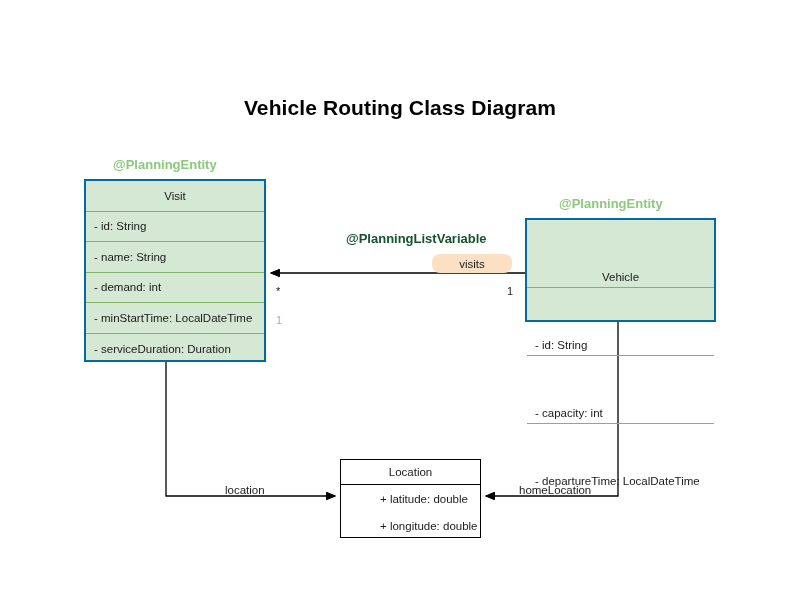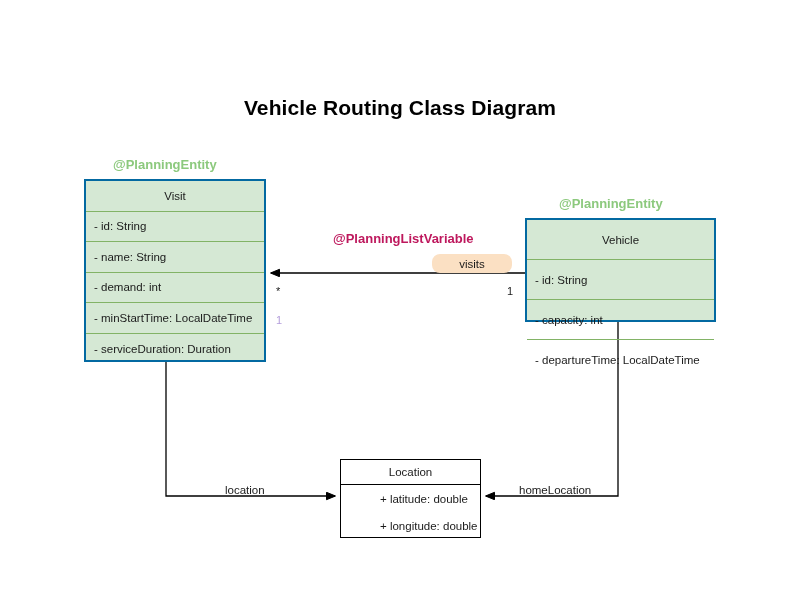--- a/index.html
+++ b/index.html
@@ -74,21 +74,21 @@
   .uml-class.plain .uml-row.attr {
     border-bottom: none;
   }
 
   
   #class-visit { left: 84px; top: 179px; width: 182px; height: 183px; }
   #class-visit .uml-row { height: 30.5px; }
 
   
   #class-vehicle { left: 525px; top: 218px; width: 191px; height: 104px; }
-  #class-vehicle .uml-row { height: 40px; }
+  #class-vehicle .uml-row { height: 22px; margin-top: 46px; }
 
   
   #class-location { left: 340px; top: 459px; width: 141px; height: 79px; }
   #class-location .uml-row.header { height: 25px; }
   #class-location .uml-row.attr { height: 27px; margin-left: 31px; }
 
   
   .stereotype {
     position: absolute;
     font-size: 13px;
@@ -97,22 +97,22 @@
   }
   #stereotype-visit {
     left: 113px; top: 157px;
     color: #8cc97d;
   }
   #stereotype-vehicle {
     left: 559px; top: 196px;
     color: #8cc97d;
   }
   #stereotype-listvariable {
-    left: 333px; top: 231px;
-    color: #be185d;
+    left: 346px; top: 231px;
+    color: #14532d;
   }
 
   
   .edge-label {
     position: absolute;
     font-size: 11.5px;
     color: #1a1a1a;
     white-space: nowrap;
   }
   #label-visits {

